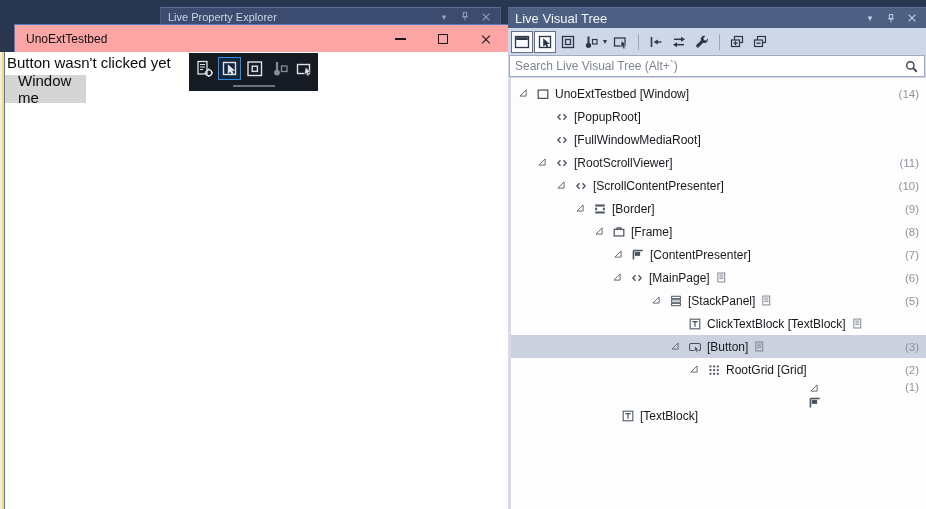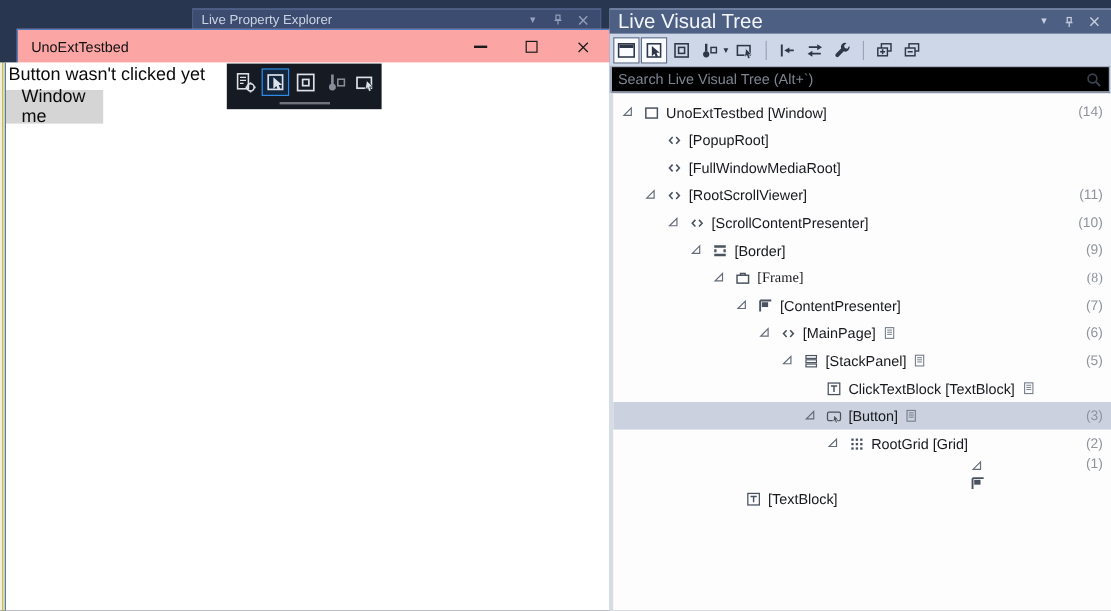--- a/index.html
+++ b/index.html
@@ -32,28 +32,28 @@
   
   .dbg-toolbar{position:absolute;left:184px;top:1px;width:129px;height:38px;background:#151a23;display:flex;align-items:flex-start;padding:4px 0 0 4px;box-sizing:border-box;gap:2px;}
   .dbg-cell{width:23px;height:23px;display:flex;align-items:center;justify-content:center;border:1px solid transparent;box-sizing:border-box;}
   .dbg-cell.selected{border-color:#2f8ce6;background:#132固a;}
   .dbg-cell.selected{background:#12263d;}
   .dbg-grip{position:absolute;bottom:4px;left:50%;transform:translateX(-50%);width:42px;height:2px;background:#6e747e;}
 
   
   .lvt{position:absolute;left:508px;top:7px;width:418px;height:502px;background:#cdd7e8;border-top:1px solid #5b6d95;box-sizing:border-box;z-index:3;}
   .lvt-title{height:20px;background:#4d5f82;display:flex;align-items:center;}
-  .lvt-title-text{color:#f2f5fa;font-size:17px;padding-left:7px;flex:1;}
+  .lvt-title-text{color:#f2f5fa;font-size:13px;padding-left:7px;flex:1;}
   .lvt .caret{color:#c9d1e2;font-size:9px;}
   .lvt-toolbar{height:27px;display:flex;align-items:center;padding-left:3px;gap:1px;}
   .tb-btn{width:22px;height:22px;display:flex;align-items:center;justify-content:center;border:1px solid transparent;box-sizing:border-box;flex:none;}
   .tb-btn.toggled{background:#f9fbfe;border-color:#61708f;}
   .tb-sep{width:1px;height:16px;background:#9aa5bc;margin:0 5px;flex:none;}
   .tb-caret{font-size:8px;color:#2e3747;margin:0 2px 0 0;}
-  .lvt-search{height:22px;margin:0 1px;background:#000000;border:1px solid #a2aabd;box-sizing:border-box;display:flex;align-items:center;}
+  .lvt-search{height:22px;margin:0 1px;background:#ffffff;border:1px solid #a2aabd;box-sizing:border-box;display:flex;align-items:center;}
   .search-text{font-size:12px;color:#7e8591;padding-left:5px;flex:1;white-space:nowrap;}
   .search-icon{display:flex;align-items:center;padding-right:5px;}
   .lvt-tree{position:absolute;top:70px;left:0;right:0;bottom:0;background:#fdfdfe;padding-top:4px;overflow:hidden;border-left:3px solid #d7dbe4;}
 
   .trow{height:23px;display:flex;align-items:center;position:relative;font-size:12px;color:#17191d;white-space:nowrap;}
   .trow.selected{background:#cbd1de;}
   .texp{width:18px;height:14px;display:flex;align-items:center;justify-content:flex-start;flex:none;}
   .ticon{width:16px;height:16px;margin-right:4px;flex:none;display:flex;align-items:center;justify-content:center;}
   .tdoc{margin-left:5px;display:flex;align-items:center;}
   .tlabel{overflow:hidden;}
@@ -317,21 +317,21 @@
           </span>
           <span class="ticon">
             <svg width="14" height="14" viewBox="0 0 16 16" xmlns="http://www.w3.org/2000/svg">
               <path d="M2.5,4 h11 M2.5,12 h11" stroke="#49525e" stroke-width="2.4"></path>
               <path d="M3.6,6.6 v2.8 M12.4,6.6 v2.8" stroke="#49525e" stroke-width="2.2"></path>
             </svg>
           </span>
           <span class="tlabel">[Border]</span>
           <span class="tcount">(9)</span>
         </div>
-        <div class="trow" style="padding-left: 82px; font-family: Liberation Serif, serif;">
+        <div class="trow" style="padding-left: 82px;">
           <span class="texp">
             <svg width="13" height="13" viewBox="0 0 16 16" xmlns="http://www.w3.org/2000/svg">
               <polygon points="11.2,3.6 11.2,11.2 3.6,11.2" fill="none" stroke="#636c77" stroke-width="1.2"></polygon>
             </svg>
           </span>
           <span class="ticon">
             <svg width="14" height="14" viewBox="0 0 16 16" xmlns="http://www.w3.org/2000/svg">
               <rect x="2.5" y="5" width="11" height="7.5" fill="none" stroke="#49525e" stroke-width="1.4"></rect>
               <path d="M5.8,5 V3.3 h4.4 V5" fill="none" stroke="#49525e" stroke-width="1.4"></path>
             </svg>
@@ -347,21 +347,21 @@
           </span>
           <span class="ticon">
             <svg width="14" height="14" viewBox="0 0 16 16" xmlns="http://www.w3.org/2000/svg">
               <path d="M2.8,2.8 H13.4 M2.8,2.8 V13.2" fill="none" stroke="#49525e" stroke-width="1.8"></path>
               <rect x="4.4" y="4.4" width="6" height="4.6" fill="#49525e"></rect>
             </svg>
           </span>
           <span class="tlabel">[ContentPresenter]</span>
           <span class="tcount">(7)</span>
         </div>
-        <div class="trow" style="padding-left: 120px;">
+        <div class="trow" style="padding-left: 72px; margin-left: 28px;">
           <span class="texp">
             <svg width="13" height="13" viewBox="0 0 16 16" xmlns="http://www.w3.org/2000/svg">
               <polygon points="11.2,3.6 11.2,11.2 3.6,11.2" fill="none" stroke="#636c77" stroke-width="1.2"></polygon>
             </svg>
           </span>
           <span class="ticon">
             <svg width="14" height="14" viewBox="0 0 16 16" xmlns="http://www.w3.org/2000/svg">
               <path d="M6.3,4.8 3.3,8 6.3,11.2 M9.7,4.8 12.7,8 9.7,11.2" fill="none" stroke="#49525e" stroke-width="1.5"></path>
             </svg>
           </span>

